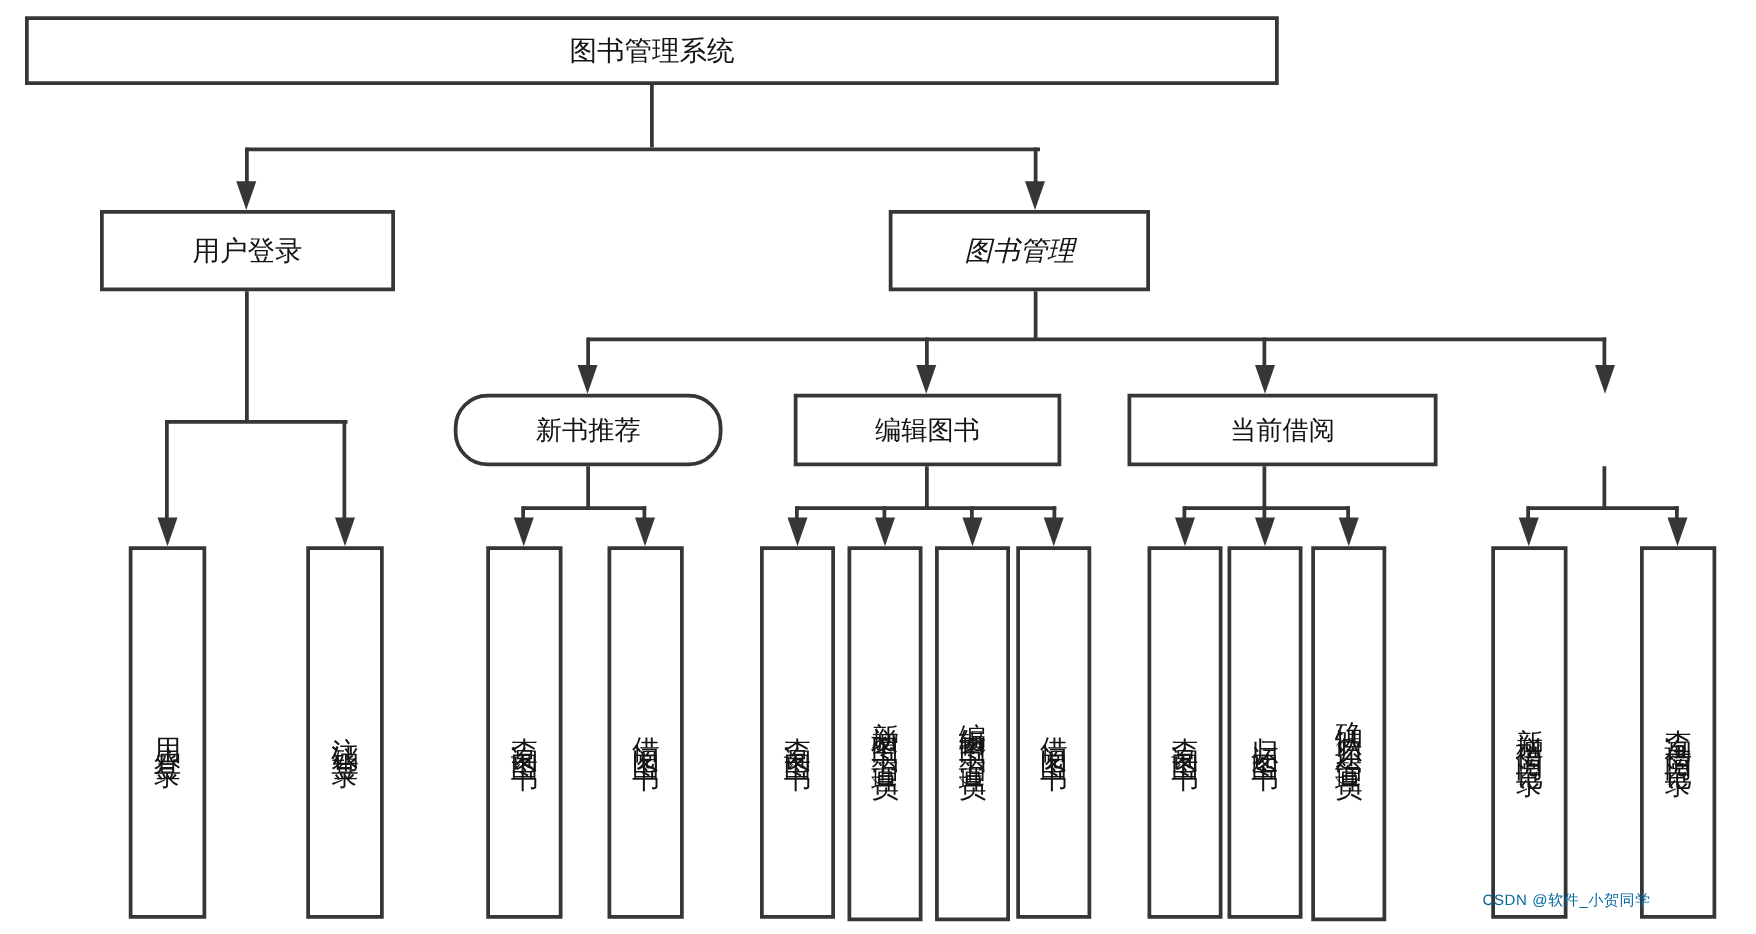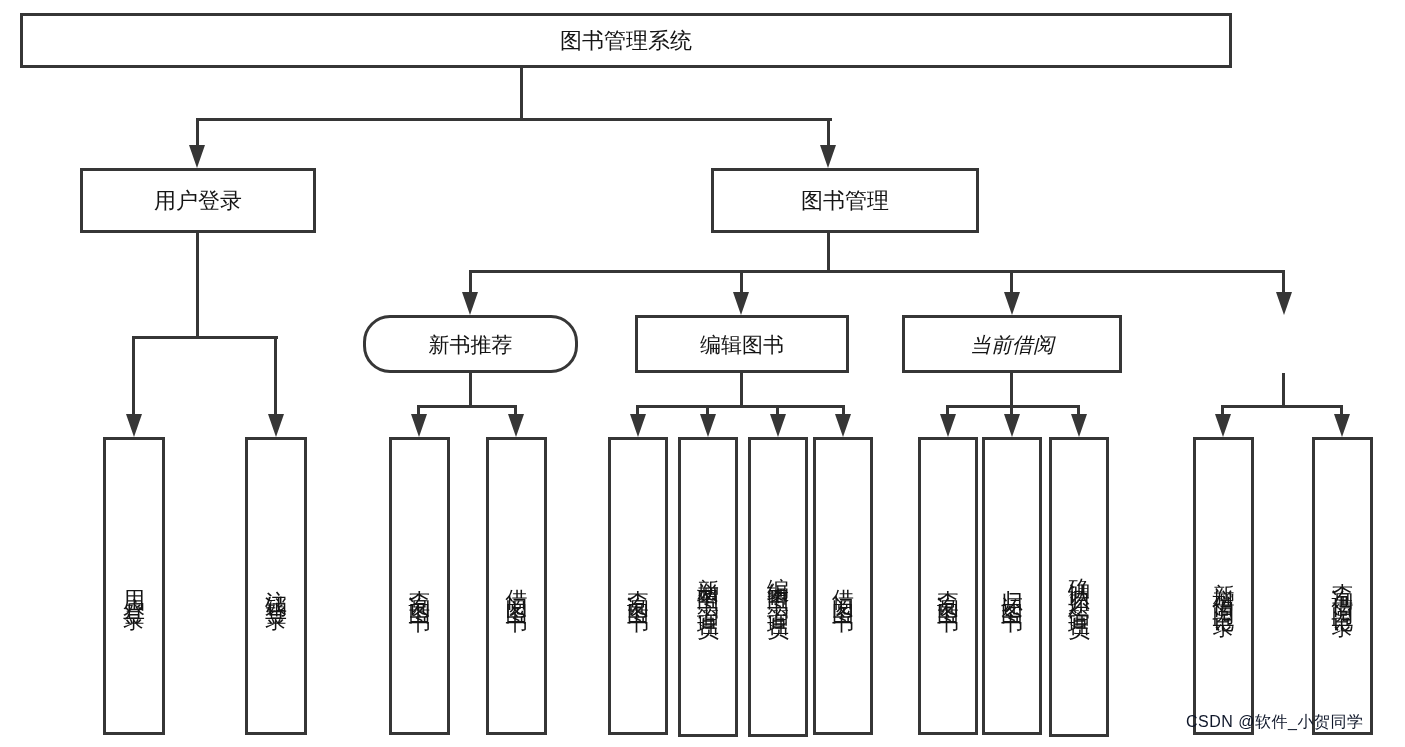--- a/index.html
+++ b/index.html
@@ -36,43 +36,43 @@
   .arrow{
     position:absolute;
     width:0;height:0;
     border-left:8px solid transparent;
     border-right:8px solid transparent;
     border-top:23px solid #363636;
   }
   .watermark{
     position:absolute;
     left:1186px;top:712px;
-    font-size:16px;
-    color:#0f172a;
+    font-size:12px;
+    color:#0369a1;
     letter-spacing:0.5px;
     white-space:nowrap;
     z-index:10;
   }
 </style>
 </head>
 <body>
 
 <div id="stage">
 
-  <div class="box" style="left:20px;top:13px;width:1212px;height:55px;">图书管理系统</div>
+  <div class="box" style="left:20px;top:13px;width:1003px;height:55px;">图书管理系统</div>
 
   <div class="vline" style="left:520px;top:68px;height:50px;"></div>
   <div class="hline" style="left:197px;top:118px;width:635px;"></div>
   <div class="vline" style="left:196px;top:118px;height:30px;"></div>
   <div class="vline" style="left:827px;top:118px;height:30px;"></div>
   <div class="arrow" style="left:189px;top:145px;"></div>
   <div class="arrow" style="left:820px;top:145px;"></div>
 
   <div class="box" style="left:80px;top:168px;width:236px;height:65px;">用户登录</div>
-  <div class="box" style="left:711px;top:168px;width:268px;height:65px;">图书管理</div>
+  <div class="box" style="left:711px;top:168px;width:209px;height:65px;font-style:italic;">图书管理</div>
 
   <div class="vline" style="left:196px;top:233px;height:103px;"></div>
   <div class="hline" style="left:133px;top:336px;width:145px;"></div>
   <div class="vline" style="left:132px;top:336px;height:80px;"></div>
   <div class="vline" style="left:274px;top:336px;height:80px;"></div>
   <div class="arrow" style="left:126px;top:414px;"></div>
   <div class="arrow" style="left:268px;top:414px;"></div>
 
   <div class="vline" style="left:827px;top:233px;height:39px;"></div>
   <div class="hline" style="left:470px;top:270px;width:815px;"></div>
@@ -80,21 +80,21 @@
   <div class="vline" style="left:740px;top:270px;height:25px;"></div>
   <div class="vline" style="left:1010px;top:270px;height:25px;"></div>
   <div class="vline" style="left:1282px;top:270px;height:25px;"></div>
   <div class="arrow" style="left:462px;top:292px;"></div>
   <div class="arrow" style="left:733px;top:292px;"></div>
   <div class="arrow" style="left:1004px;top:292px;"></div>
   <div class="arrow" style="left:1276px;top:292px;"></div>
 
   <div class="box" style="left:363px;top:315px;width:215px;height:58px;font-size:21px;border-radius:27px;">新书推荐</div>
   <div class="box" style="left:635px;top:315px;width:214px;height:58px;font-size:21px;">编辑图书</div>
-  <div class="box" style="left:902px;top:315px;width:220px;height:58px;font-size:21px;font-style:italic;">当前借阅</div>
+  <div class="box" style="left:902px;top:315px;width:248px;height:58px;font-size:21px;">当前借阅</div>
 
   <div class="vline" style="left:469px;top:373px;height:34px;"></div>
   <div class="hline" style="left:418px;top:405px;width:99px;"></div>
   <div class="vline" style="left:417px;top:405px;height:12px;"></div>
   <div class="vline" style="left:514px;top:405px;height:12px;"></div>
   <div class="arrow" style="left:411px;top:414px;"></div>
   <div class="arrow" style="left:508px;top:414px;"></div>
 
   <div class="vline" style="left:740px;top:373px;height:34px;"></div>
   <div class="hline" style="left:637px;top:405px;width:208px;"></div>

